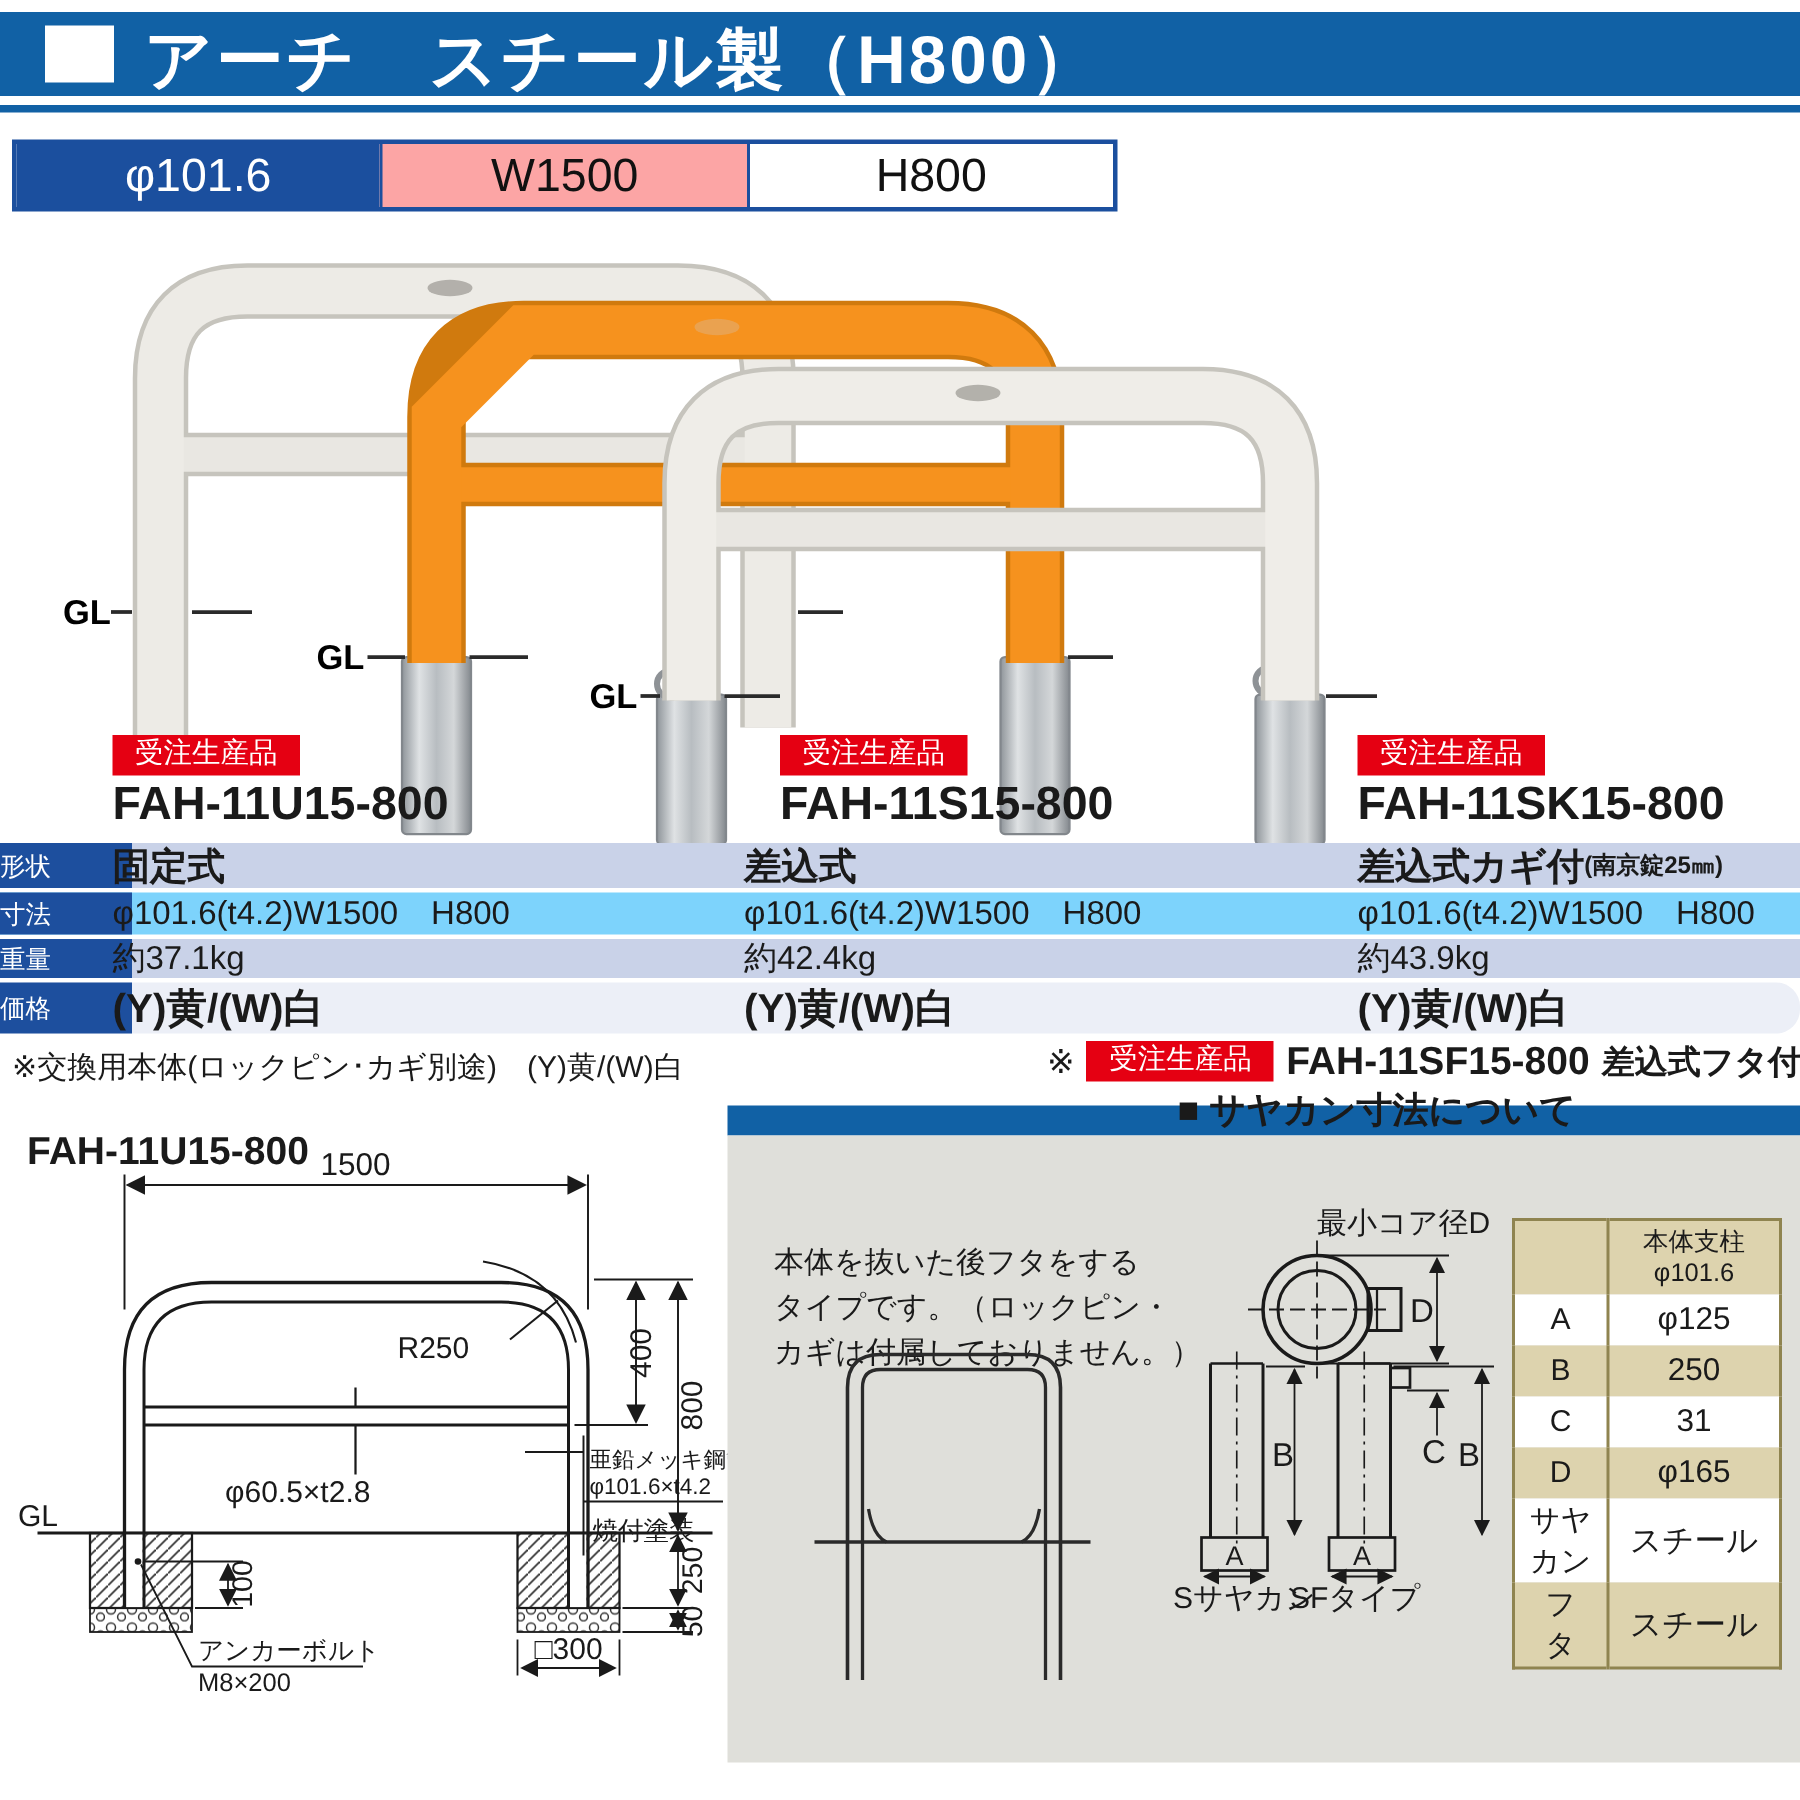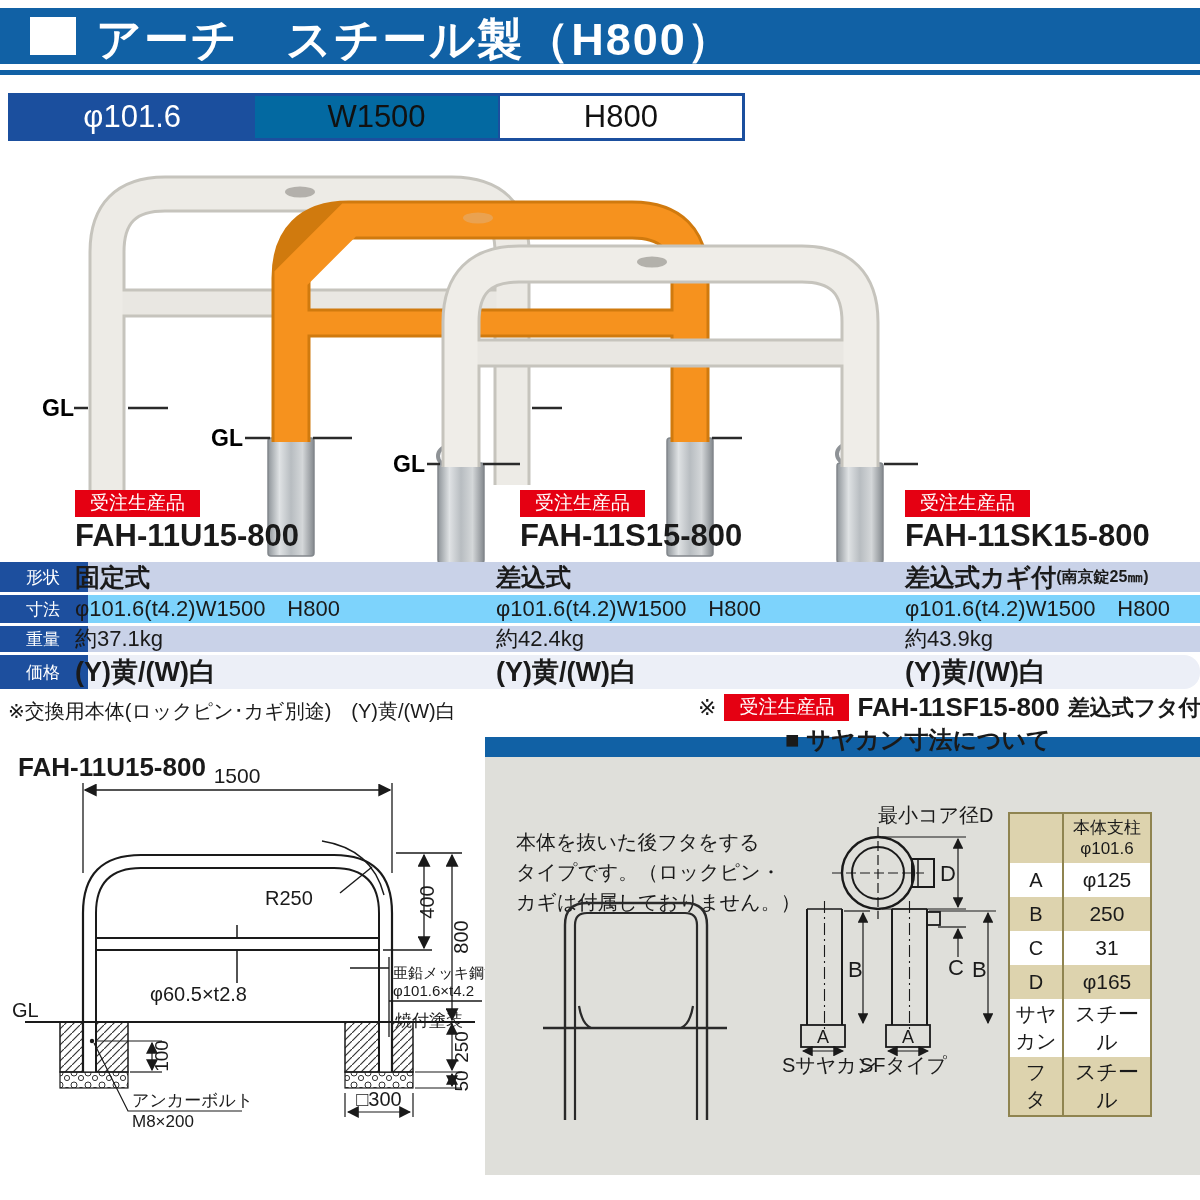--- a/index.html
+++ b/index.html
@@ -10,32 +10,32 @@
   }
   
   .hd-band{position:absolute;left:0;top:8px;width:1200px;height:56px;background:#1161a5;}
   .hd-square{position:absolute;left:30px;top:9px;width:46px;height:38px;background:#ffffff;}
   .hd-title{position:absolute;left:96px;top:2px;font-size:45px;font-weight:bold;color:#ffffff;letter-spacing:2px;white-space:nowrap;}
   .hd-line{position:absolute;left:0;top:70px;width:1200px;height:5px;background:#1161a5;}
   
   .spec-bar{position:absolute;left:8px;top:93px;width:737px;height:48px;border:3px solid #1b4f9e;display:flex;}
   .spec-seg{flex:1;display:flex;align-items:center;justify-content:center;font-size:31px;}
   .seg1{background:#1b4f9e;color:#ffffff;}
-  .seg2{background:#0369a1;color:#111;border-left:2px solid #1b4f9e;}
+  .seg2{background:#fca5a5;color:#111;border-left:2px solid #1b4f9e;}
   .seg3{background:#ffffff;color:#111;border-left:2px solid #1b4f9e;}
   
   .photo{position:absolute;left:0;top:150px;width:1200px;height:420px;}
   .photo text{font-family:"Liberation Sans","DejaVu Sans",sans-serif;}
   
   .prod{position:absolute;width:330px;}
   .badge{display:inline-block;background:#e50012;color:#ffffff;font-size:19px;line-height:1.2;padding:2px 15px;}
   .code{font-size:31px;font-weight:bold;letter-spacing:0;margin-top:1px;white-space:nowrap;}
   
   .trow{position:absolute;left:0;width:1200px;}
-  .trow .lab{position:absolute;left:0;top:0;bottom:0;width:88px;background:#1d4f9e;color:#fff;font-size:17px;display:flex;align-items:center;padding-left:26px;}
+  .trow .lab{position:absolute;left:0;top:0;bottom:0;width:88px;background:#1d4f9e;color:#fff;font-size:17px;display:flex;align-items:center;padding-left:0;}
   .cell{position:absolute;top:0;bottom:0;display:flex;align-items:center;white-space:nowrap;}
   .c1{left:75px;} .c2{left:496px;} .c3{left:905px;}
   .bg-blue{background:#c9d2e8;} .bg-white{background:#7dd3fc;} .bg-pale{background:#eceff7;}
   .shape-v{font-size:25px;font-weight:bold;}
   .shape-note{font-size:16px;font-weight:bold;}
   .size-v,.weight-v{font-size:22px;}
   .price-v{font-size:27px;font-weight:bold;}
   
   .note-left{position:absolute;left:8px;top:698px;font-size:20px;white-space:nowrap;}
   .note-right{position:absolute;left:698px;top:692px;display:flex;align-items:center;gap:8px;white-space:nowrap;}
@@ -52,21 +52,21 @@
   .sf-head{position:absolute;left:500px;top:762px;font-size:24px;font-weight:bold;line-height:31px;}
   .sf-head .l2{margin-left:33px;}
   .sf-body{position:absolute;left:516px;top:827px;font-size:20px;line-height:30px;}
   .saya-head{position:absolute;left:785px;top:724px;font-size:24px;font-weight:bold;white-space:nowrap;}
   .core-label{position:absolute;left:878px;top:802px;font-size:20px;white-space:nowrap;}
   .sfsvg{position:absolute;left:495px;top:880px;width:280px;height:250px;}
   .sayasvg{position:absolute;left:770px;top:795px;width:238px;height:290px;}
   .sayasvg text,.sfsvg text{font-family:"Liberation Sans","DejaVu Sans",sans-serif;fill:#1a1a1a;}
   .s-label{position:absolute;top:1052px;font-size:20px;white-space:nowrap;}
   
-  .tan{position:absolute;left:1008px;top:812px;width:144px;border:2px solid #8f8450;border-collapse:collapse;}
+  .tan{position:absolute;left:1008px;top:812px;width:180px;border:2px solid #8f8450;border-collapse:collapse;}
   .tan td{border-left:2px solid #8f8450;text-align:center;vertical-align:middle;}
   .tan td:first-child{border-left:none;width:62px;font-size:20px;}
   .tan td:last-child{width:114px;font-size:21px;}
   .tan .hrow td{height:50px;font-size:17px;line-height:1.2;}
   .tan .drow td{height:34px;}
   .tan-bg{background:#ddd3ae;}
   .tan-w{background:#ffffff;}
 </style>
 </head>
 <body>

